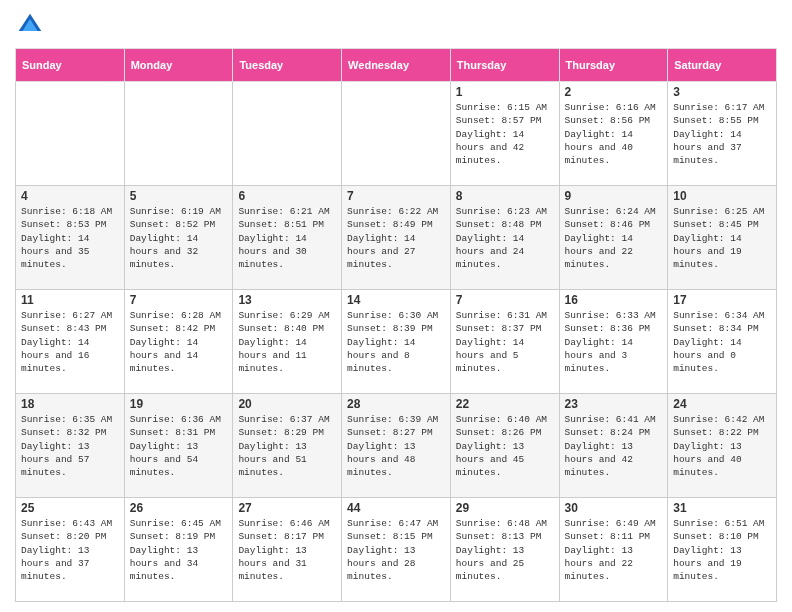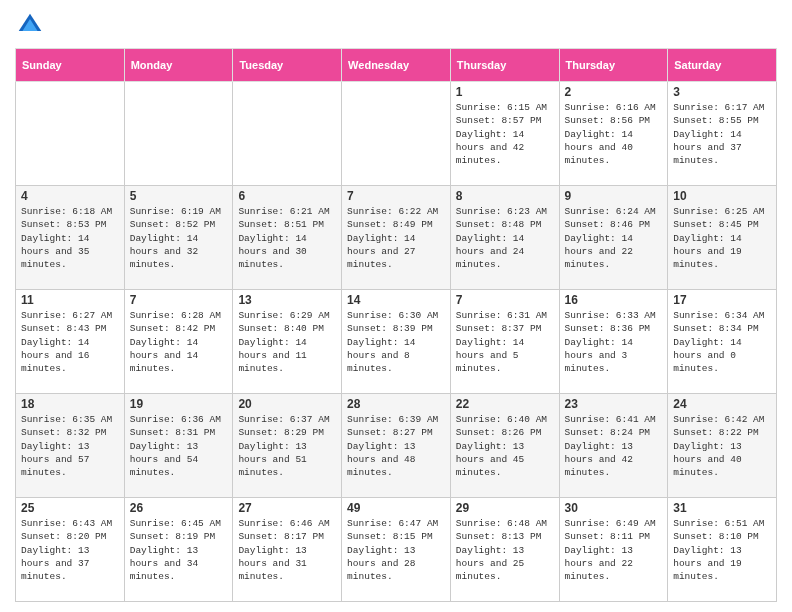--- a/index.html
+++ b/index.html
@@ -241,21 +241,21 @@
           </td>
           <td>
             <div class="day-number">26</div>
             <div class="day-info">Sunrise: 6:45 AM<br>Sunset: 8:19 PM<br>Daylight: 13 hours and 34 minutes.</div>
           </td>
           <td>
             <div class="day-number">27</div>
             <div class="day-info">Sunrise: 6:46 AM<br>Sunset: 8:17 PM<br>Daylight: 13 hours and 31 minutes.</div>
           </td>
           <td>
-            <div class="day-number">49</div>
+            <div class="day-number">44</div>
             <div class="day-info">Sunrise: 6:47 AM<br>Sunset: 8:15 PM<br>Daylight: 13 hours and 28 minutes.</div>
           </td>
           <td>
             <div class="day-number">29</div>
             <div class="day-info">Sunrise: 6:48 AM<br>Sunset: 8:13 PM<br>Daylight: 13 hours and 25 minutes.</div>
           </td>
           <td>
             <div class="day-number">30</div>
             <div class="day-info">Sunrise: 6:49 AM<br>Sunset: 8:11 PM<br>Daylight: 13 hours and 22 minutes.</div>
           </td>

